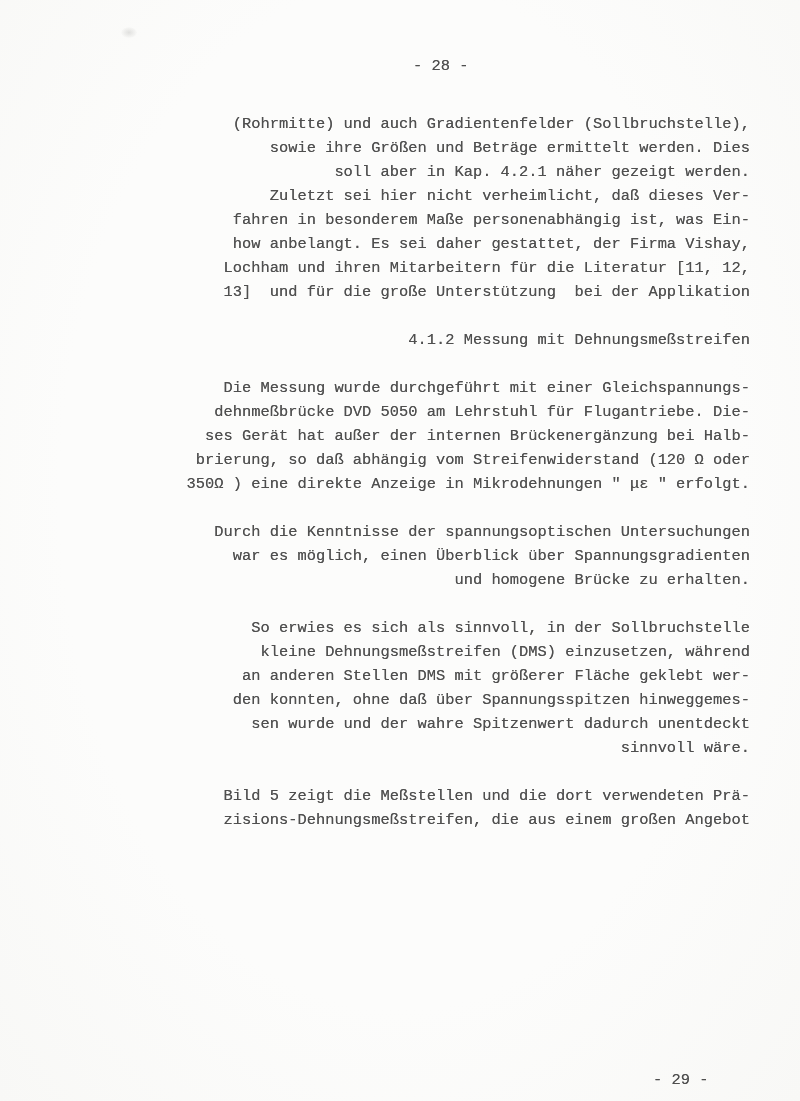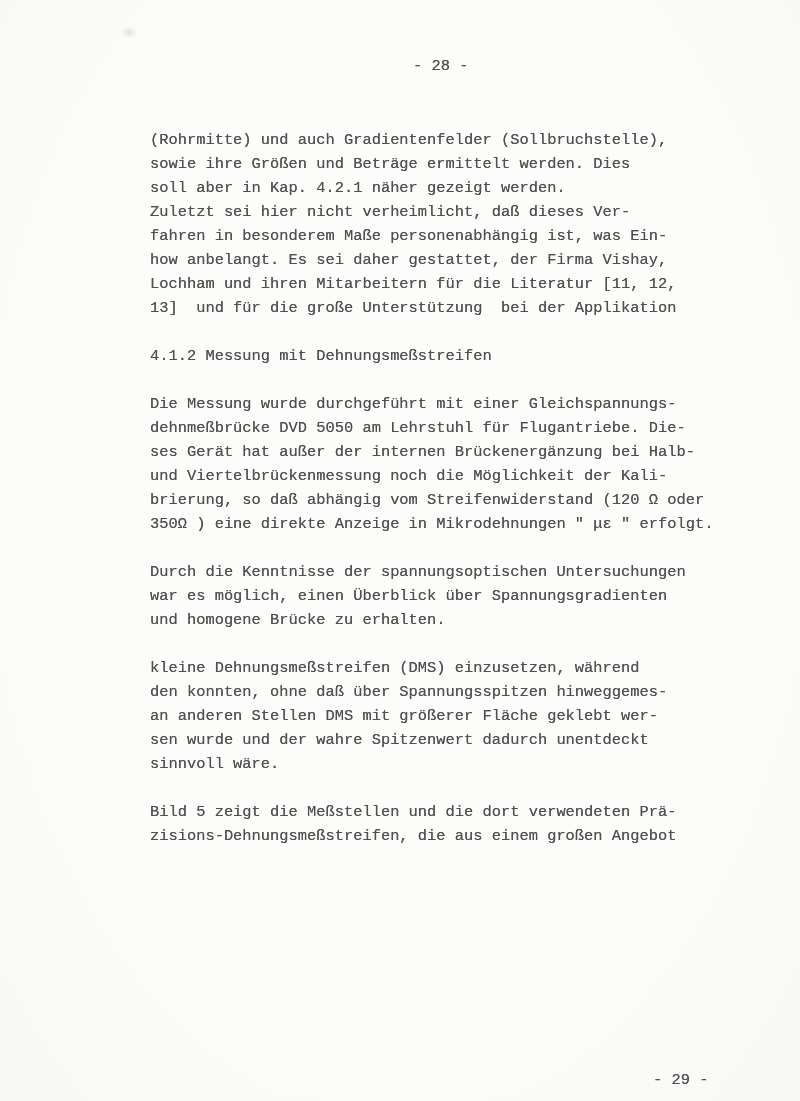--- a/index.html
+++ b/index.html
@@ -33,22 +33,23 @@
     top: 54px;
   }
   .page-number-bottom {
     position: absolute;
     left: 653px;
     top: 1068px;
   }
   .text-block {
     position: absolute;
     left: 150px;
-    top: 128px;
+    top: 112px;
     width: 600px;
+    text-align: right;
   }
   .block {
     margin: 0 0 24px 0;
   }
   .line {
     height: 24px;
     white-space: pre;
   }
   .smudge {
     position: absolute;
@@ -79,33 +80,33 @@
         <div class="line">Lochham und ihren Mitarbeitern für die Literatur [11, 12,</div>
         <div class="line">13]  und für die große Unterstützung  bei der Applikation</div>
       </div>
       <div class="block heading">
         <div class="line">4.1.2 Messung mit Dehnungsmeßstreifen</div>
       </div>
       <div class="block paragraph">
         <div class="line">Die Messung wurde durchgeführt mit einer Gleichspannungs-</div>
         <div class="line">dehnmeßbrücke DVD 5050 am Lehrstuhl für Flugantriebe. Die-</div>
         <div class="line">ses Gerät hat außer der internen Brückenergänzung bei Halb-</div>
-        <div class="line">und Viertelbrückenmessung noch die Möglichkeit der Kali-</div>
         <div class="line">brierung, so daß abhängig vom Streifenwiderstand (120 Ω oder</div>
         <div class="line">350Ω ) eine direkte Anzeige in Mikrodehnungen " με " erfolgt.</div>
       </div>
       <div class="block paragraph">
         <div class="line">Durch die Kenntnisse der spannungsoptischen Untersuchungen</div>
         <div class="line">war es möglich, einen Überblick über Spannungsgradienten</div>
         <div class="line">und homogene Brücke zu erhalten.</div>
       </div>
       <div class="block paragraph">
+        <div class="line">So erwies es sich als sinnvoll, in der Sollbruchstelle</div>
         <div class="line">kleine Dehnungsmeßstreifen (DMS) einzusetzen, während</div>
+        <div class="line">an anderen Stellen DMS mit größerer Fläche geklebt wer-</div>
         <div class="line">den konnten, ohne daß über Spannungsspitzen hinweggemes-</div>
-        <div class="line">an anderen Stellen DMS mit größerer Fläche geklebt wer-</div>
         <div class="line">sen wurde und der wahre Spitzenwert dadurch unentdeckt</div>
         <div class="line">sinnvoll wäre.</div>
       </div>
       <div class="block paragraph">
         <div class="line">Bild 5 zeigt die Meßstellen und die dort verwendeten Prä-</div>
         <div class="line">zisions-Dehnungsmeßstreifen, die aus einem großen Angebot</div>
       </div>
     </main>
 
   <div class="page-number-bottom scan-text">- 29 -</div>

